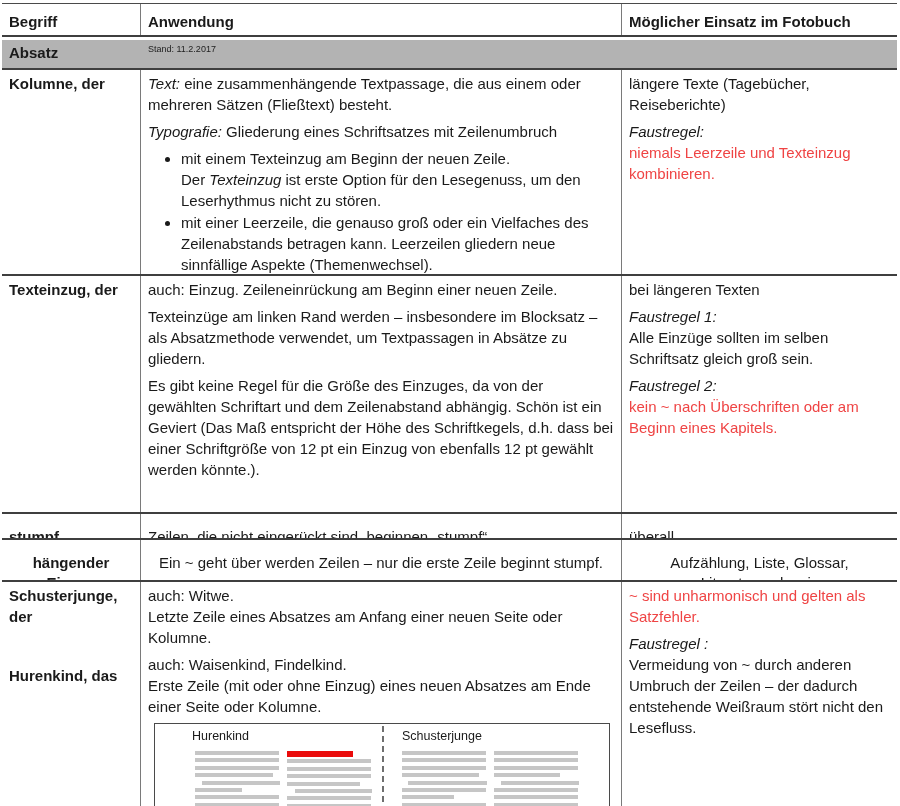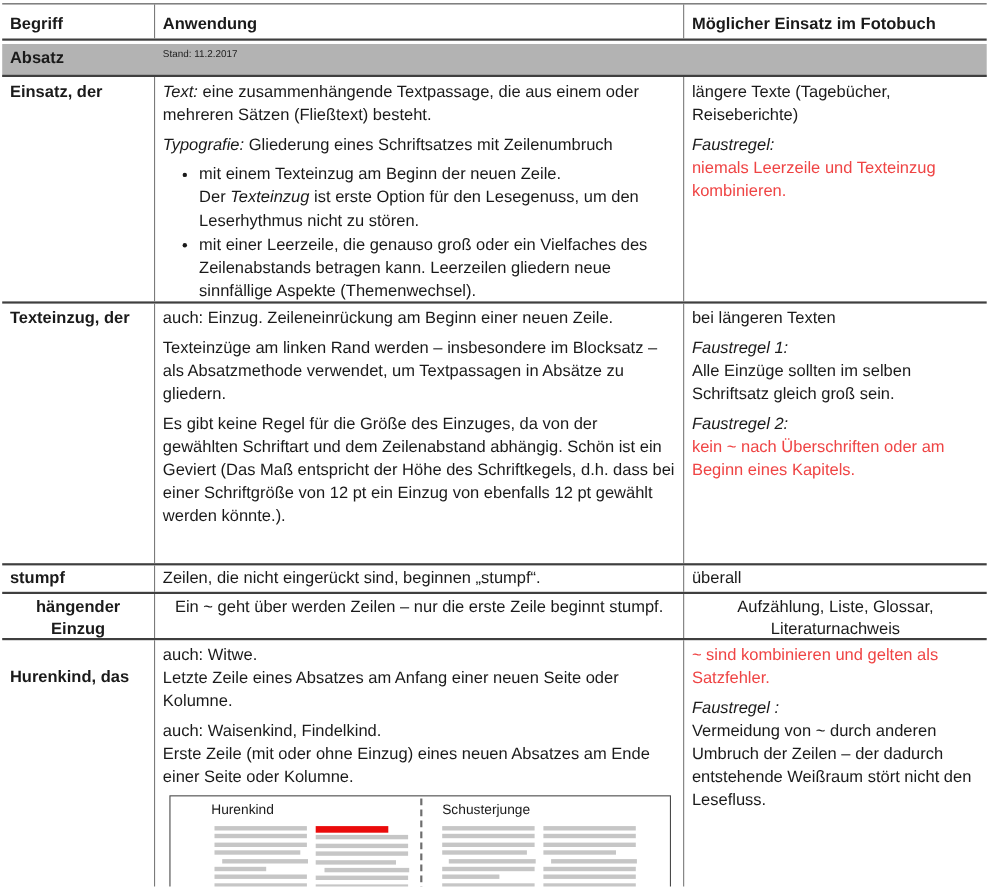--- a/index.html
+++ b/index.html
@@ -15,25 +15,25 @@
   .header-row{height:33px;}
   .header-row .cell{font-weight:bold;padding-top:7px;}
   
   .band{height:28px;margin-top:3px;background:#b3b3b3;border-bottom:2px solid #3f3f3f;position:relative;}
   .band-title{position:absolute;left:7px;top:4px;font-weight:bold;font-size:15px;}
   .band-stand{position:absolute;left:146px;top:4px;font-size:9px;color:#222;}
   
   .r0{height:206px;}
   .r1{height:238px;}
   .r2{height:26px;}
-  .r2 .cell,.r3 .cell{padding-top:2px;line-height:20px;}
+  .r2 .cell,.r3 .cell{padding-top:13px;line-height:20px;}
   .r3{height:42px;text-align:center;}
   .r4{min-height:260px;border-bottom:none;}
   .term{font-weight:bold;}
-  .term2{margin-top:20px;font-weight:bold;}
+  .term2{margin-top:38px;font-weight:bold;}
   .cell p{margin:0 0 6px 0;}
   .cell ul{margin:1px 0 0 0;padding-left:33px;list-style:disc;}
   .cell li{margin:0 0 1px 0;}
   .s-i{font-style:italic;}
   .s-r{color:#ef4444;}
   
   .illu{position:relative;margin:2px 0 0 6px;width:456px;height:102px;border:1px solid #4a4a4a;box-sizing:border-box;background:#fff;}
   .illu-divider{position:absolute;left:50%;top:2px;bottom:2px;border-left:2px dashed #6e6e6e;}
   .illu-label{position:absolute;top:5px;font-size:12.5px;line-height:14px;color:#1a1a1a;}
   .lab-left{left:37px;}
@@ -56,21 +56,21 @@
     <div class="cell c2">Anwendung</div>
     <div class="cell">Möglicher Einsatz im Fotobuch</div>
   </div>
 
   <div class="band">
     <span class="band-title">Absatz</span>
     <span class="band-stand">Stand: 11.2.2017</span>
   </div>
 
   <div class="grid-row r0">
-    <div class="cell c1 term">Einsatz, der</div>
+    <div class="cell c1 term">Kolumne, der</div>
     <div class="cell c2">
       <p><span class="s-i">Text:</span><span> eine zusammenhängende Textpassage, die aus einem oder mehreren Sätzen (Fließtext) besteht.</span></p>
       <p><span class="s-i">Typografie:</span><span> Gliederung eines Schriftsatzes mit Zeilenumbruch</span></p>
       <ul>
         <li><span>mit einem Texteinzug am Beginn der neuen Zeile.</span><br><span>Der </span><span class="s-i">Texteinzug</span><span> ist erste Option für den Lesegenuss, um den Leserhythmus nicht zu stören.</span></li>
         <li><span>mit einer Leerzeile, die genauso groß oder ein Vielfaches des Zeilenabstands betragen kann. Leerzeilen gliedern neue sinnfällige Aspekte (Themenwechsel).</span></li>
       </ul>
     </div>
     <div class="cell">
       <p><span>längere Texte (Tagebücher, Reiseberichte)</span></p>
@@ -99,20 +99,21 @@
   </div>
 
   <div class="grid-row r3">
     <div class="cell c1 term">hängender Einzug</div>
     <div class="cell c2"><span>Ein  ~ geht über werden Zeilen – nur die erste Zeile beginnt stumpf.</span></div>
     <div class="cell"><span>Aufzählung, Liste, Glossar, Literaturnachweis</span></div>
   </div>
 
   <div class="grid-row r4">
     <div class="cell c1">
+      <div class="term">Schusterjunge, der</div>
       <div class="term2">Hurenkind, das</div>
     </div>
     <div class="cell c2">
       <p><span>auch: Witwe.</span><br><span>Letzte Zeile eines Absatzes am Anfang einer neuen Seite oder Kolumne.</span></p>
       <p><span>auch: Waisenkind, Findelkind.</span><br><span>Erste Zeile (mit oder ohne Einzug) eines neuen Absatzes am Ende einer Seite oder Kolumne.</span></p>
       <div class="illu">
         <div class="illu-divider"></div>
         <span class="illu-label lab-left">Hurenkind</span>
         <span class="illu-label lab-right">Schusterjunge</span>
         <div class="bars bars-a">
@@ -161,18 +162,18 @@
             <div class="bar" style="width: 93%; margin-left: 7px;"></div>
             <div class="bar" style="width: 100%;"></div>
             <div class="bar" style="width: 100%;"></div>
             <div class="bar" style="width: 100%;"></div>
             <div class="bar" style="width: 84%;"></div>
             <div class="bar" style="width: 96%;"></div>
           </div>
       </div>
     </div>
     <div class="cell">
-      <p><span class="s-r">~ sind kombinieren und gelten als Satzfehler.</span></p>
+      <p><span class="s-r">~ sind unharmonisch und gelten als Satzfehler.</span></p>
       <p><span class="s-i">Faustregel :</span><br><span>Vermeidung von ~ durch anderen Umbruch der Zeilen – der dadurch entstehende Weißraum stört nicht den Lesefluss.</span></p>
     </div>
   </div>
 
 </div>
 
 </body></html>

